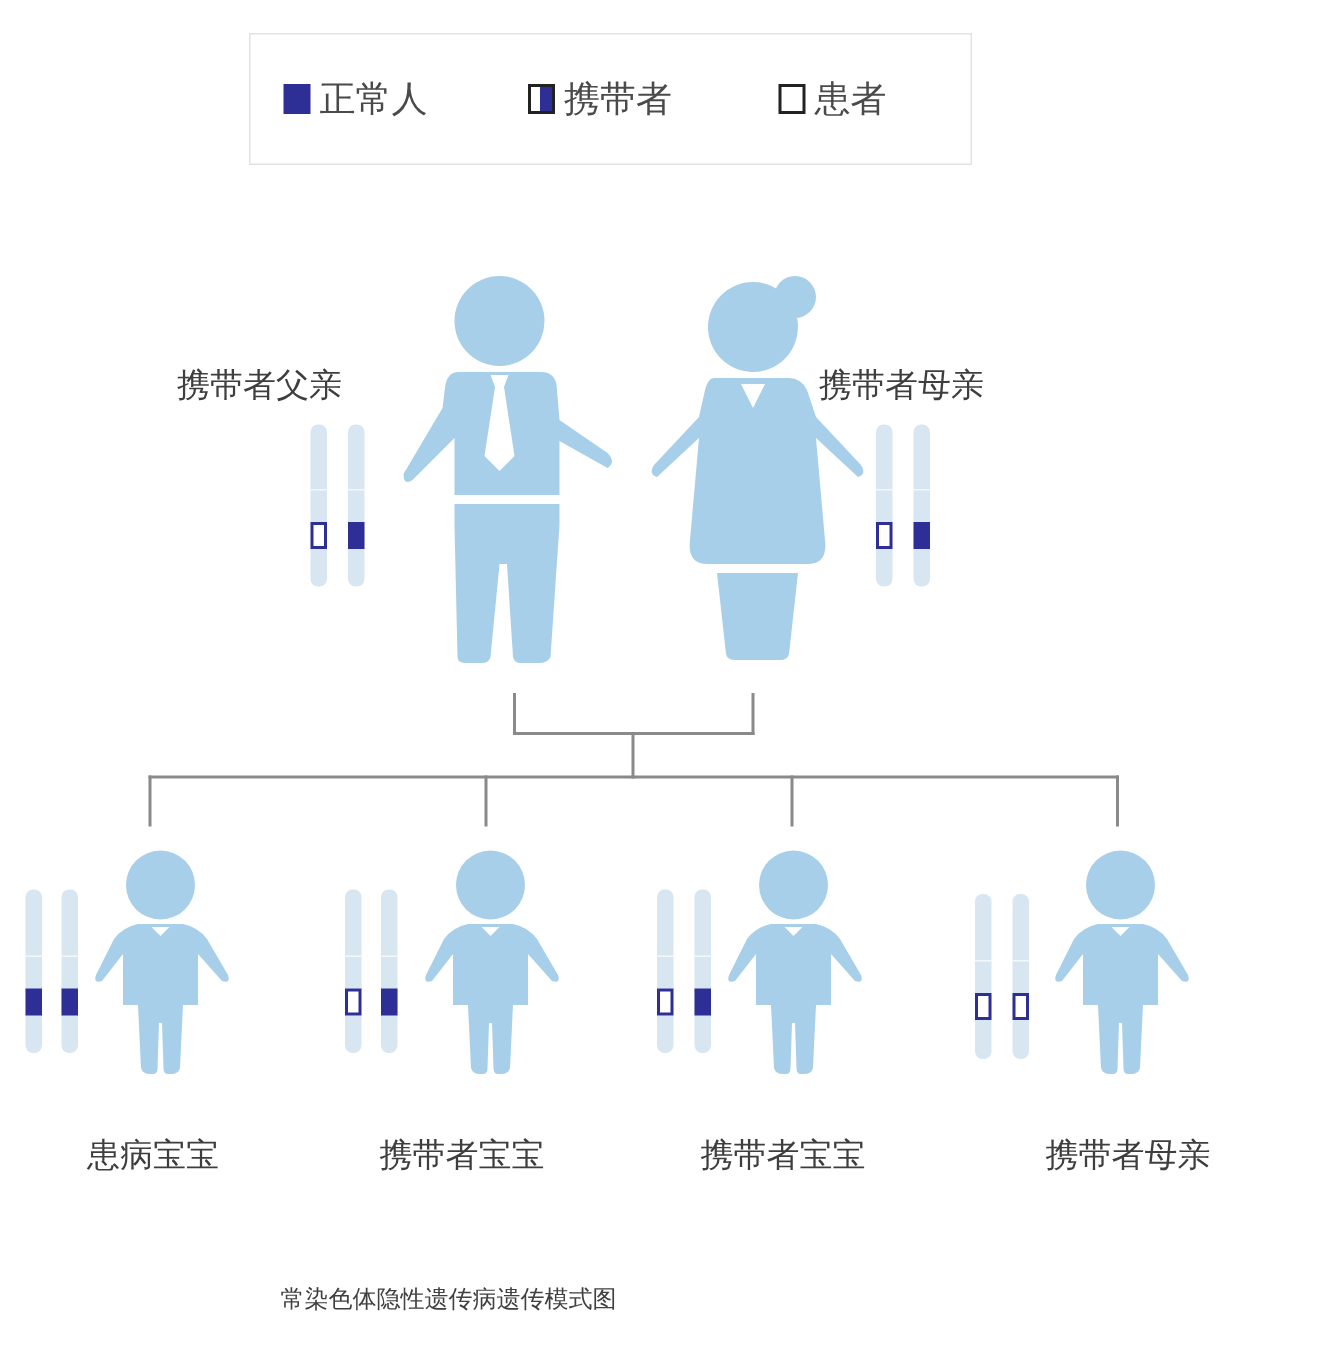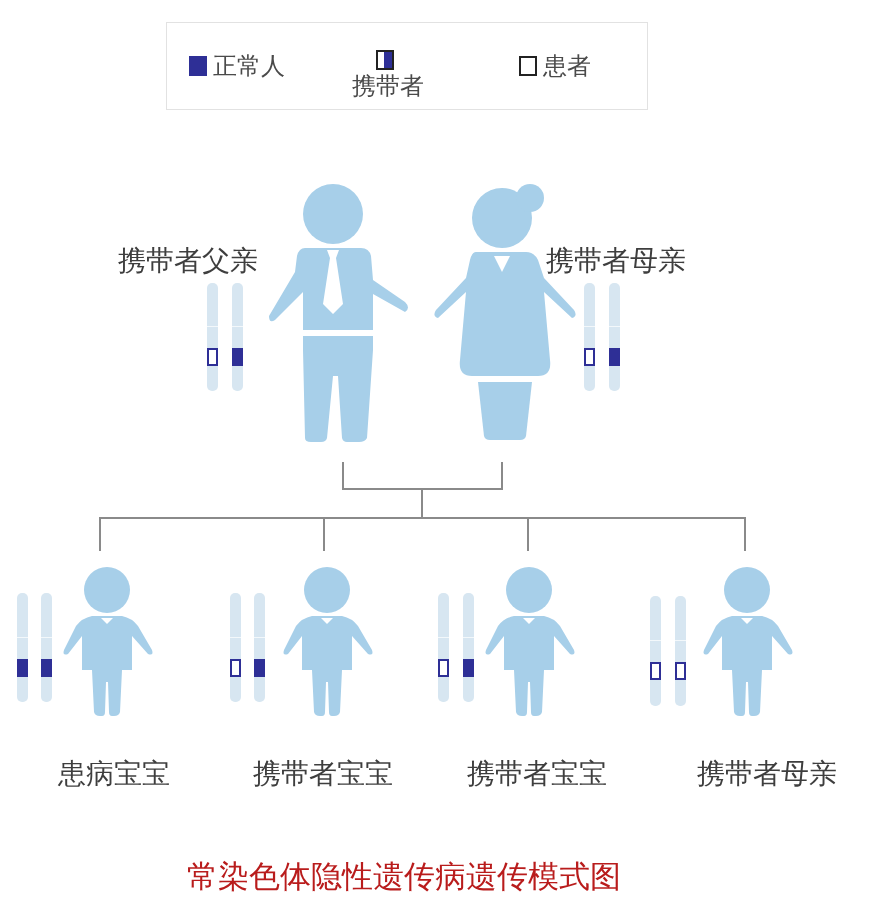--- a/index.html
+++ b/index.html
@@ -6,38 +6,38 @@
   body { width: 888px; height: 909px; position: relative; overflow: hidden;
          font-family: "DejaVu Sans", "Liberation Sans", sans-serif; color: #3a3a3a; }
   .abs { position: absolute; }
   .legend { left: 166px; top: 22px; width: 482px; height: 88px; border: 1px solid #e2e2e2;
             box-sizing: border-box; background: #fff; }
   .legend-item { position: absolute; top: 27px; display: flex; align-items: center; font-size: 24px; color: #4a4a4a; }
   .swatch { width: 18px; height: 20px; box-sizing: border-box; margin-right: 6px; }
   .sw-normal { background: #2e2f96; }
   .sw-carrier { border: 2px solid #222; background: linear-gradient(to right, #fff 0 45%, #2e2f96 45% 100%); }
   .sw-patient { border: 2px solid #222; background: #fff; }
-  .label { font-size: 28px; color: #3e3e3e; white-space: nowrap; }
-  .caption { font-size: 31px; color: #b91c1c; white-space: nowrap; }
+  .label { font-size: 22px; color: #3e3e3e; white-space: nowrap; }
+  .caption { font-size: 16px; color: #404040; white-space: nowrap; }
   .chrom { position: absolute; width: 11px; background: #d7e6f1; border-radius: 5px; }
   .chrom::after { content: ""; position: absolute; left: 0; right: 0; top: 40%; height: 1px; background: #ffffff; opacity: .7; }
   .allele { position: absolute; left: 0; width: 11px; height: 18px; box-sizing: border-box; }
   .allele.dom { background: #2e2f96; }
   .allele.rec { background: #fff; border: 2px solid #2e2f96; left: 0; width: 11px; }
   .line { position: absolute; background: #8a8a8a; }
 </style>
 </head>
 <body>
 
 <div class="abs legend">
   <div class="legend-item" style="left:22px;">
     <span class="swatch sw-normal"></span>
     <span>正常人</span>
   </div>
-  <div class="legend-item" style="left:185px;flex-direction:column;">
+  <div class="legend-item" style="left:185px;">
     <span class="swatch sw-carrier"></span>
     <span>携带者</span>
   </div>
   <div class="legend-item" style="left:352px;">
     <span class="swatch sw-patient"></span>
     <span>患者</span>
   </div>
 </div>
 
 <div class="abs label" style="left:118px; top:242px;">携带者父亲</div>

